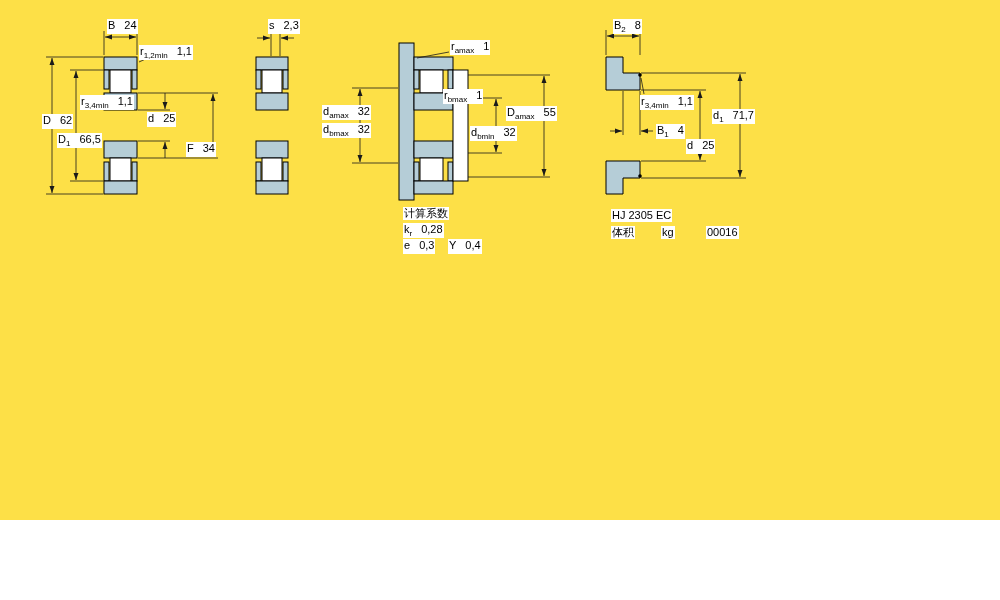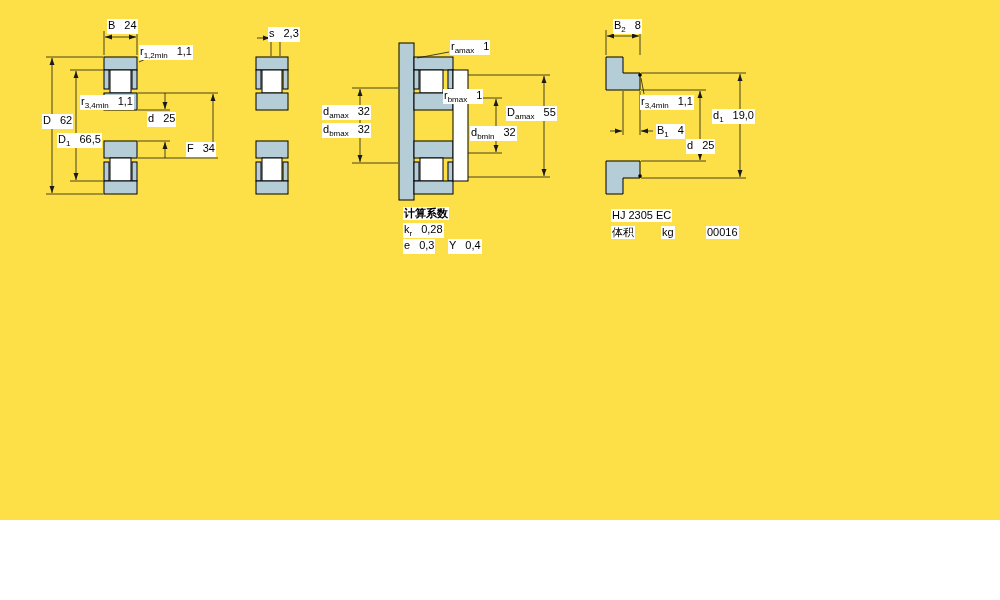--- a/index.html
+++ b/index.html
@@ -8,21 +8,21 @@
   #canvas{position:relative;width:1000px;height:520px;background:#fde047;overflow:hidden}
   #canvas > svg{position:absolute;left:0;top:0}
   .p{fill:var(--fill,#b5cdd7);stroke:#000;stroke-width:1}
   .r{fill:#ffffff;stroke:#000;stroke-width:1}
   .w{fill:#ffffff;stroke:#000;stroke-width:1}
   .d path,.d line{stroke:#1a1a1a;stroke-width:0.8;fill:none}
   .dot{fill:#000;stroke:none}
   .lbl{position:absolute;font-size:11px;line-height:13px;background:#fff;white-space:nowrap;padding:0 1px}
   .lbl sub{font-size:8px;line-height:8px}
   .val{margin-left:9px}
-  .b{font-weight:bold}
+  .b{font-weight:normal}
 </style>
 </head>
 <body>
 
 <div id="canvas">
 
   <svg width="1000" height="600" viewBox="0 0 1000 600">
     <defs>
       <marker id="arrE" markerWidth="10" markerHeight="10" refX="9" refY="4" orient="auto-start-reverse">
         <path d="M0,0.8 L9,4 L0,7.2 z" fill="#1a1a1a"></path>
@@ -120,32 +120,32 @@
   </svg>
 
   <div class="lbl" style="left:107px;top:19px"><span>B</span><sub></sub><span class="val">24</span></div>
   <div class="lbl" style="left:139px;top:45px"><span>r</span><sub>1,2min</sub><span class="val">1,1</span></div>
   <div class="lbl" style="left:80px;top:95px"><span>r</span><sub>3,4min</sub><span class="val">1,1</span></div>
   <div class="lbl" style="left:42px;top:114px"><span>D</span><sub></sub><span class="val">62</span></div>
   <div class="lbl" style="left:57px;top:133px"><span>D</span><sub>1</sub><span class="val">66,5</span></div>
   <div class="lbl" style="left:147px;top:112px"><span>d</span><sub></sub><span class="val">25</span></div>
   <div class="lbl" style="left:186px;top:142px"><span>F</span><sub></sub><span class="val">34</span></div>
 
-  <div class="lbl" style="left:268px;top:27px"><span>s</span><sub></sub><span class="val">2,3</span></div>
+  <div class="lbl" style="left:268px;top:19px"><span>s</span><sub></sub><span class="val">2,3</span></div>
 
   <div class="lbl" style="left:450px;top:40px"><span>r</span><sub>amax</sub><span class="val">1</span></div>
   <div class="lbl" style="left:443px;top:89px"><span>r</span><sub>bmax</sub><span class="val">1</span></div>
   <div class="lbl" style="left:322px;top:105px"><span>d</span><sub>amax</sub><span class="val">32</span></div>
   <div class="lbl" style="left:322px;top:123px"><span>d</span><sub>bmax</sub><span class="val">32</span></div>
   <div class="lbl" style="left:506px;top:106px"><span>D</span><sub>amax</sub><span class="val">55</span></div>
   <div class="lbl" style="left:470px;top:126px"><span>d</span><sub>bmin</sub><span class="val">32</span></div>
 
   <div class="lbl" style="left:613px;top:19px"><span>B</span><sub>2</sub><span class="val">8</span></div>
   <div class="lbl" style="left:640px;top:95px"><span>r</span><sub>3,4min</sub><span class="val">1,1</span></div>
-  <div class="lbl" style="left:712px;top:109px"><span>d</span><sub>1</sub><span class="val">19,0</span></div>
+  <div class="lbl" style="left:712px;top:109px"><span>d</span><sub>1</sub><span class="val">71,7</span></div>
   <div class="lbl" style="left:656px;top:124px"><span>B</span><sub>1</sub><span class="val">4</span></div>
   <div class="lbl" style="left:686px;top:139px"><span>d</span><sub></sub><span class="val">25</span></div>
 
   <div class="lbl b" style="left:403px;top:207px"><span>计算系数</span></div>
   <div class="lbl" style="left:403px;top:223px"><span>k</span><sub>r</sub><span class="val">0,28</span></div>
   <div class="lbl" style="left:403px;top:239px"><span>e</span><sub></sub><span class="val">0,3</span></div>
   <div class="lbl" style="left:448px;top:239px"><span>Y</span><sub></sub><span class="val">0,4</span></div>
 
   <div class="lbl" style="left:611px;top:209px"><span>HJ 2305 EC</span></div>
   <div class="lbl" style="left:611px;top:226px"><span>体积</span></div>

